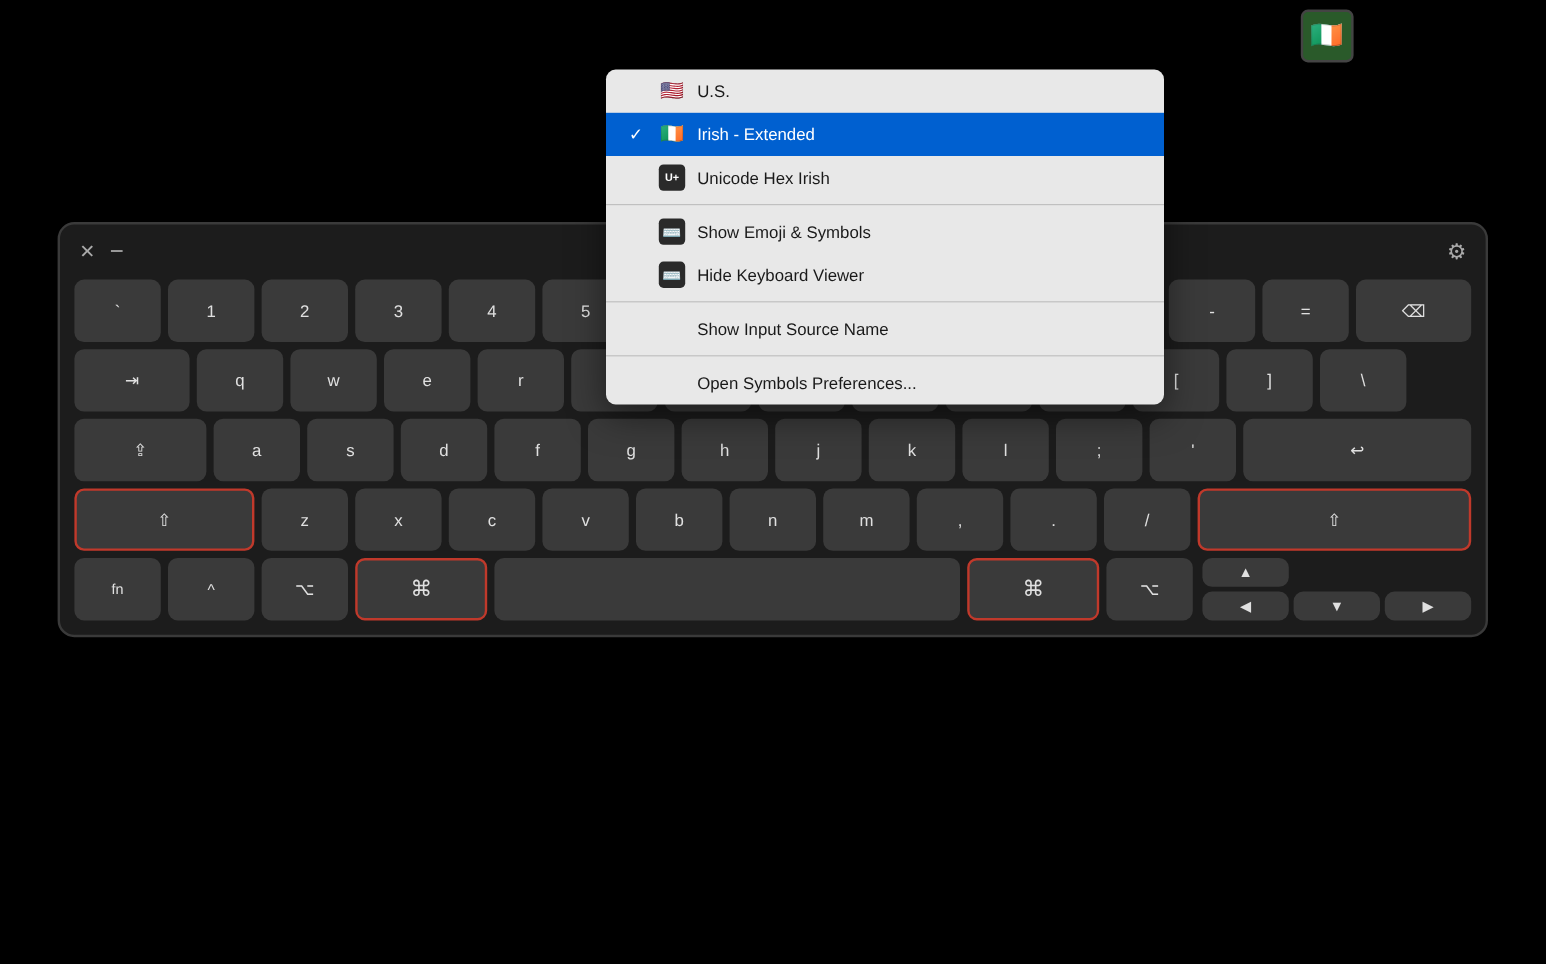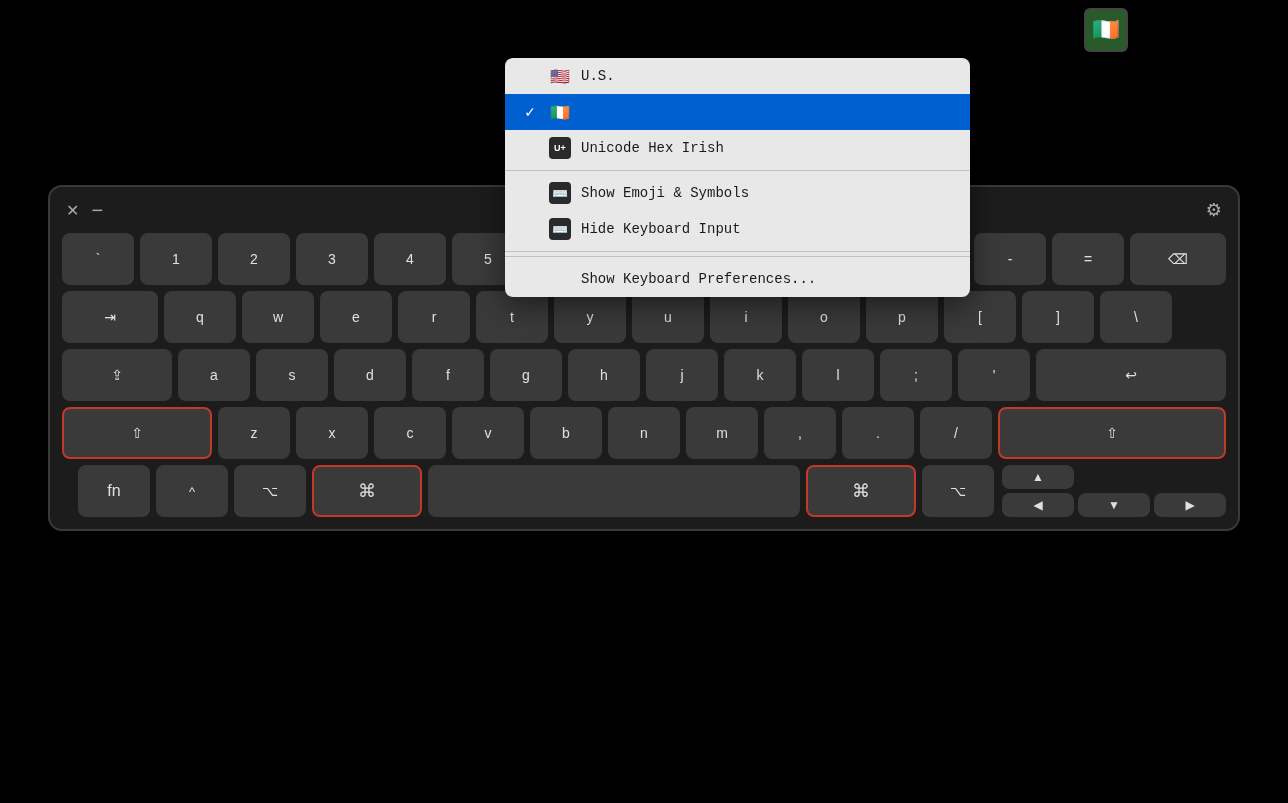--- a/index.html
+++ b/index.html
@@ -68,21 +68,20 @@
       width: 22px;
       height: 22px;
       display: flex;
       align-items: center;
       justify-content: center;
       flex-shrink: 0;
       font-size: 16px;
     }
     .menu-item .item-label {
       flex: 1;
-      font-family: Liberation Mono, monospace;
     }
     .menu-divider {
       height: 1px;
       background: #c0c0c0;
       margin: 4px 0;
     }
     
     .us-flag { font-size: 18px; }
     .irish-flag { font-size: 18px; }
     .unicode-icon {
@@ -213,48 +212,54 @@
 
   <div class="menu-item">
     <span class="checkmark">&nbsp;</span>
     <span class="item-icon us-flag">🇺🇸</span>
     <span class="item-label">U.S.</span>
   </div>
 
   <div class="menu-item selected">
     <span class="checkmark">✓</span>
     <span class="item-icon irish-flag">🇮🇪</span>
+    <span class="item-label">Irish - Extended</span>
   </div>
 
   <div class="menu-item">
     <span class="checkmark">&nbsp;</span>
     <span class="unicode-icon">U+</span>
     <span class="item-label">Unicode Hex Irish</span>
   </div>
   <div class="menu-divider"></div>
 
   <div class="menu-item">
     <span class="checkmark">&nbsp;</span>
     <span class="emoji-icon" style="font-size:13px;">⌨️</span>
     <span class="item-label">Show Emoji &amp; Symbols</span>
   </div>
 
   <div class="menu-item">
     <span class="checkmark">&nbsp;</span>
     <span class="kbd-icon" style="font-size:13px;">⌨️</span>
-    <span class="item-label">Hide Keyboard Input</span>
+    <span class="item-label">Hide Keyboard Viewer</span>
   </div>
   <div class="menu-divider"></div>
 
+  <div class="menu-item">
+    <span class="checkmark">&nbsp;</span>
+    <span class="item-icon" style="width:22px;"></span>
+    <span class="item-label">Show Input Source Name</span>
+  </div>
   <div class="menu-divider"></div>
 
   <div class="menu-item">
     <span class="checkmark">&nbsp;</span>
     <span class="item-icon" style="width:22px;"></span>
-    <span class="item-label">Show Keyboard Preferences...</span>
+    <span class="item-label">Open Symbols Preferences...</span>
   </div>
 </div>
 
 <div class="keyboard-viewer">
   <div class="kb-titlebar">
     <div class="kb-controls">
       <span class="kb-close">✕</span>
       <span class="kb-minimize">−</span>
     </div>
     <span class="kb-gear">⚙</span>
@@ -320,21 +325,21 @@
       <div class="key key-1u">b</div>
       <div class="key key-1u">n</div>
       <div class="key key-1u">m</div>
       <div class="key key-1u">,</div>
       <div class="key key-1u">.</div>
       <div class="key key-1u">/</div>
       <div class="key highlighted" style="flex:1; border:2px solid #c0392b;">⇧</div>
     </div>
 
     <div class="kb-row">
-      <div class="key key-fn" style="font-size:16px;margin-left:16px;">fn</div>
+      <div class="key key-fn" style="font-size:12px;">fn</div>
       <div class="key key-1u" style="font-size:13px;">^</div>
       <div class="key key-1u" style="font-size:14px;">⌥</div>
       <div class="key highlighted" style="width:110px; border:2px solid #c0392b; font-size:18px;">⌘</div>
       <div class="key" style="flex:1;"></div>
       <div class="key highlighted" style="width:110px; border:2px solid #c0392b; font-size:18px;">⌘</div>
       <div class="key key-1u" style="font-size:14px;">⌥</div>
 
       <div style="display:flex; flex-direction:column; gap:4px; margin-left:2px;">
         <div class="key" style="width:72px; min-height:24px; height:24px; font-size:12px;">▲</div>
         <div style="display:flex; gap:4px;">

